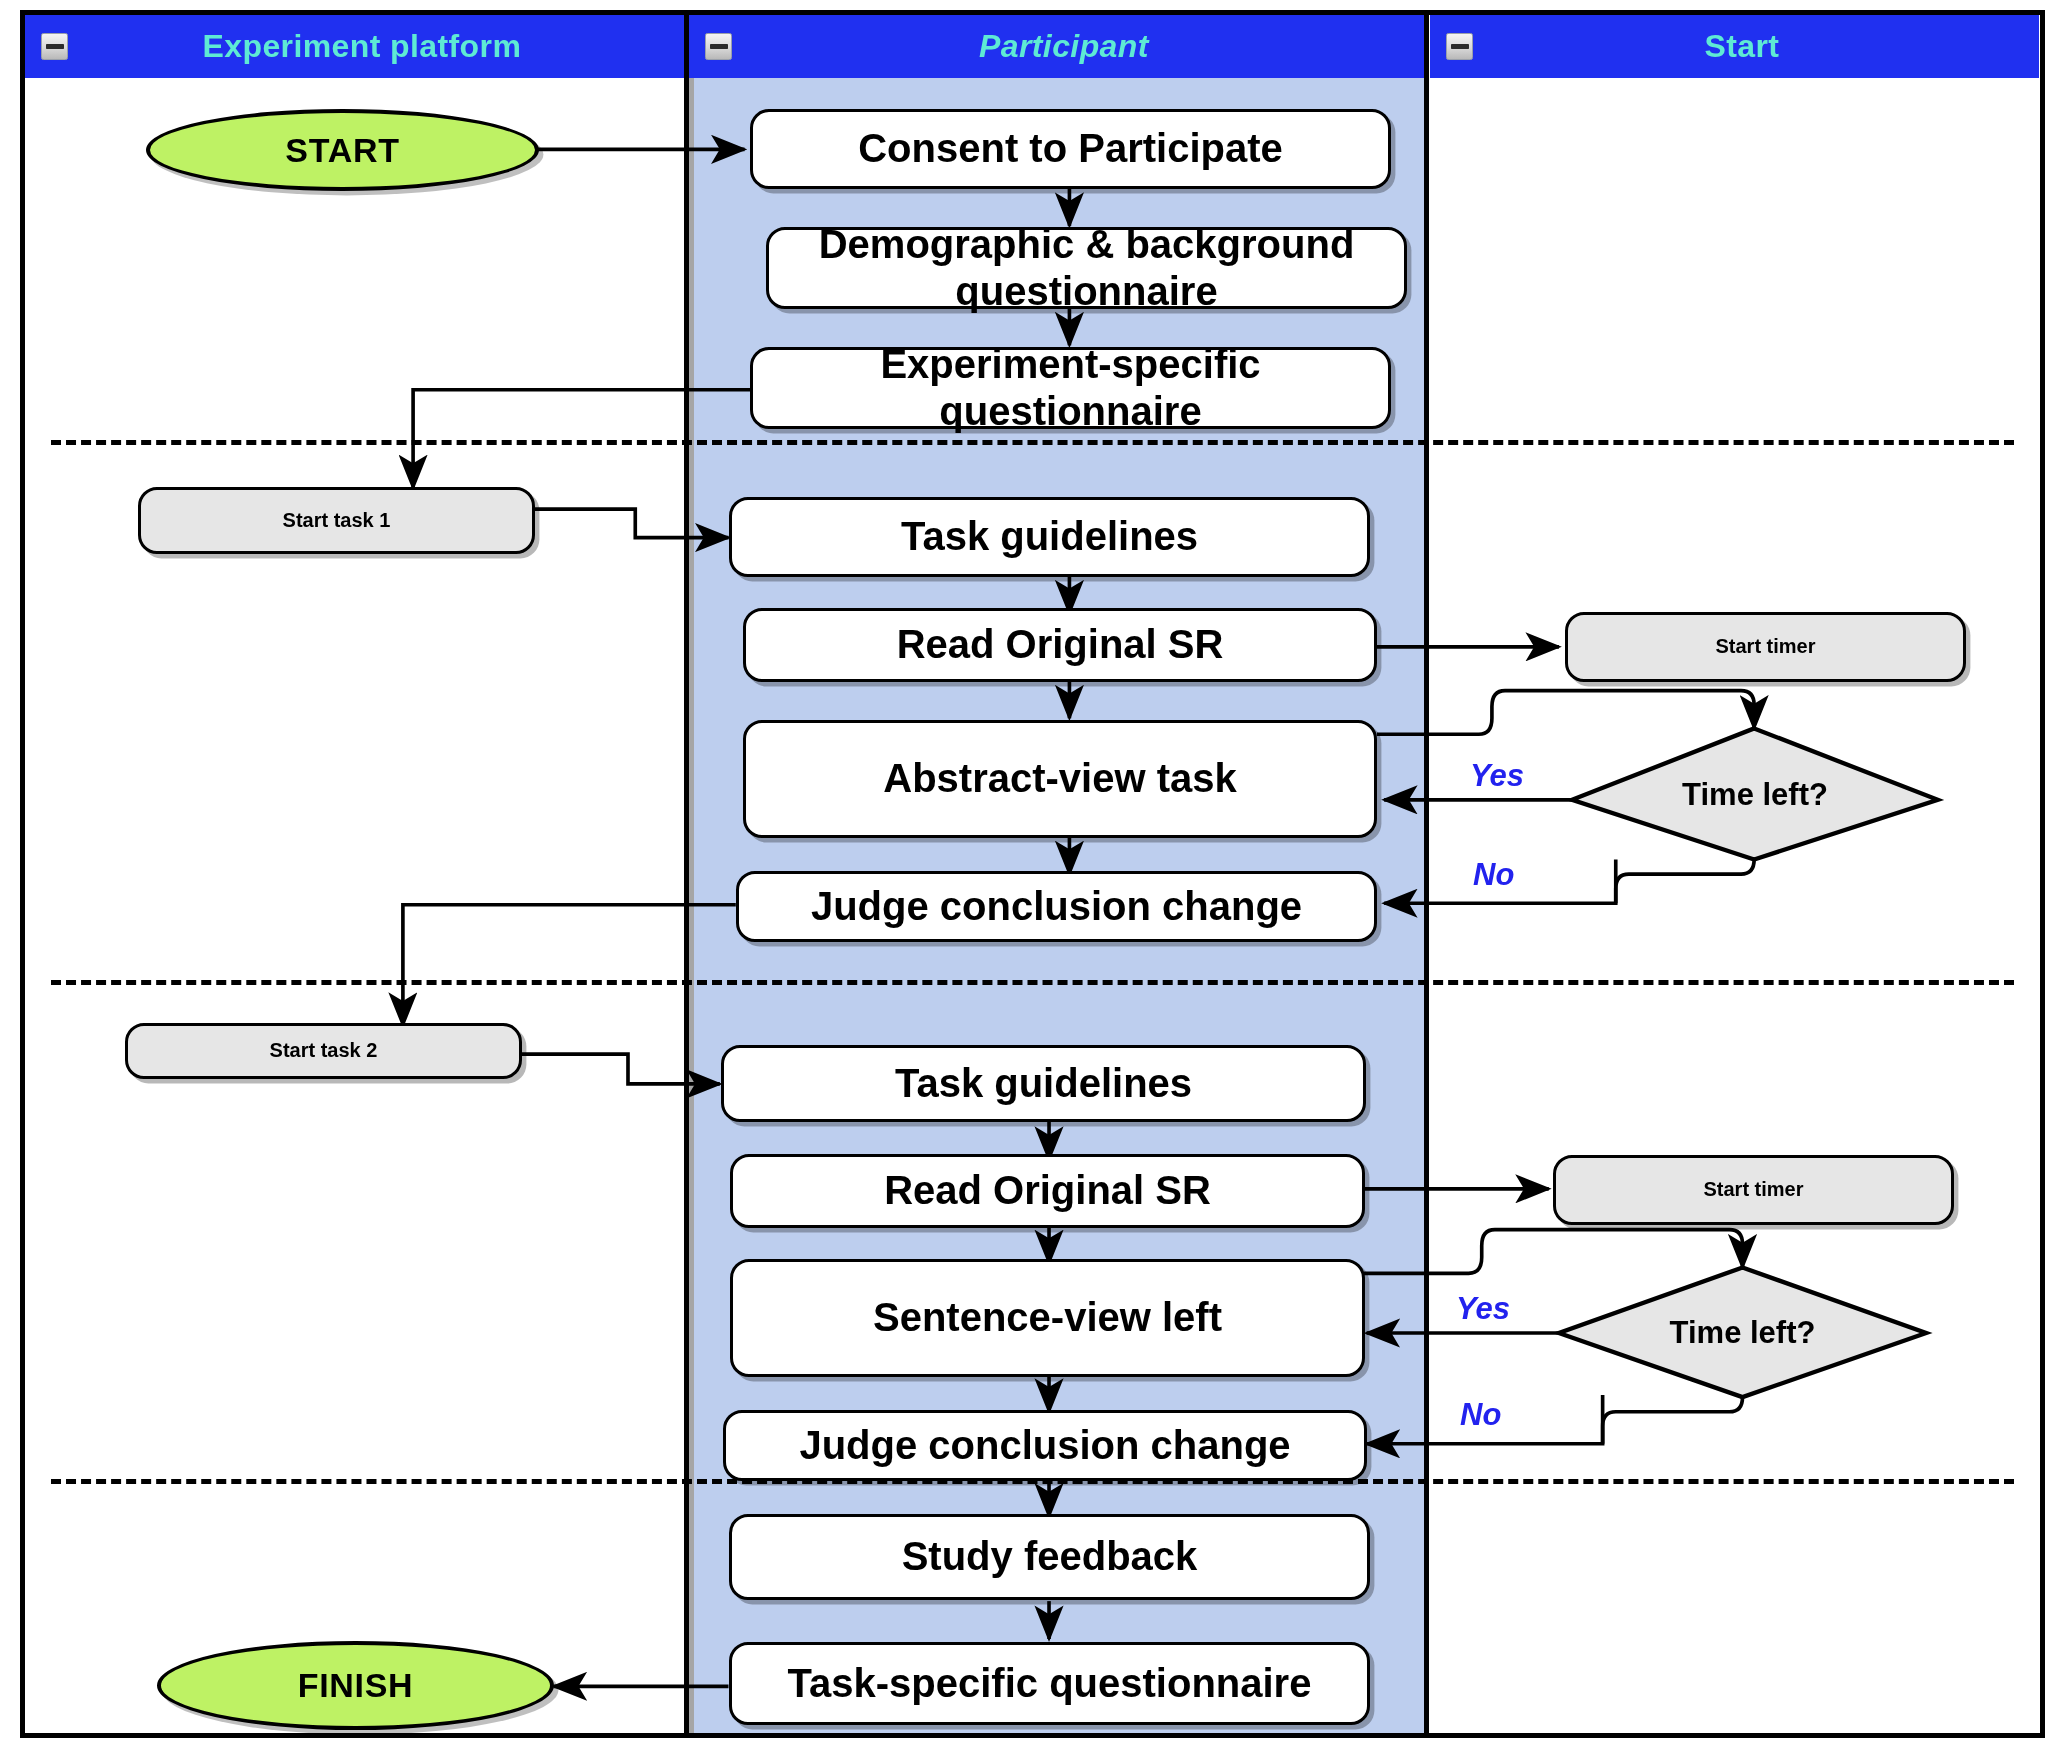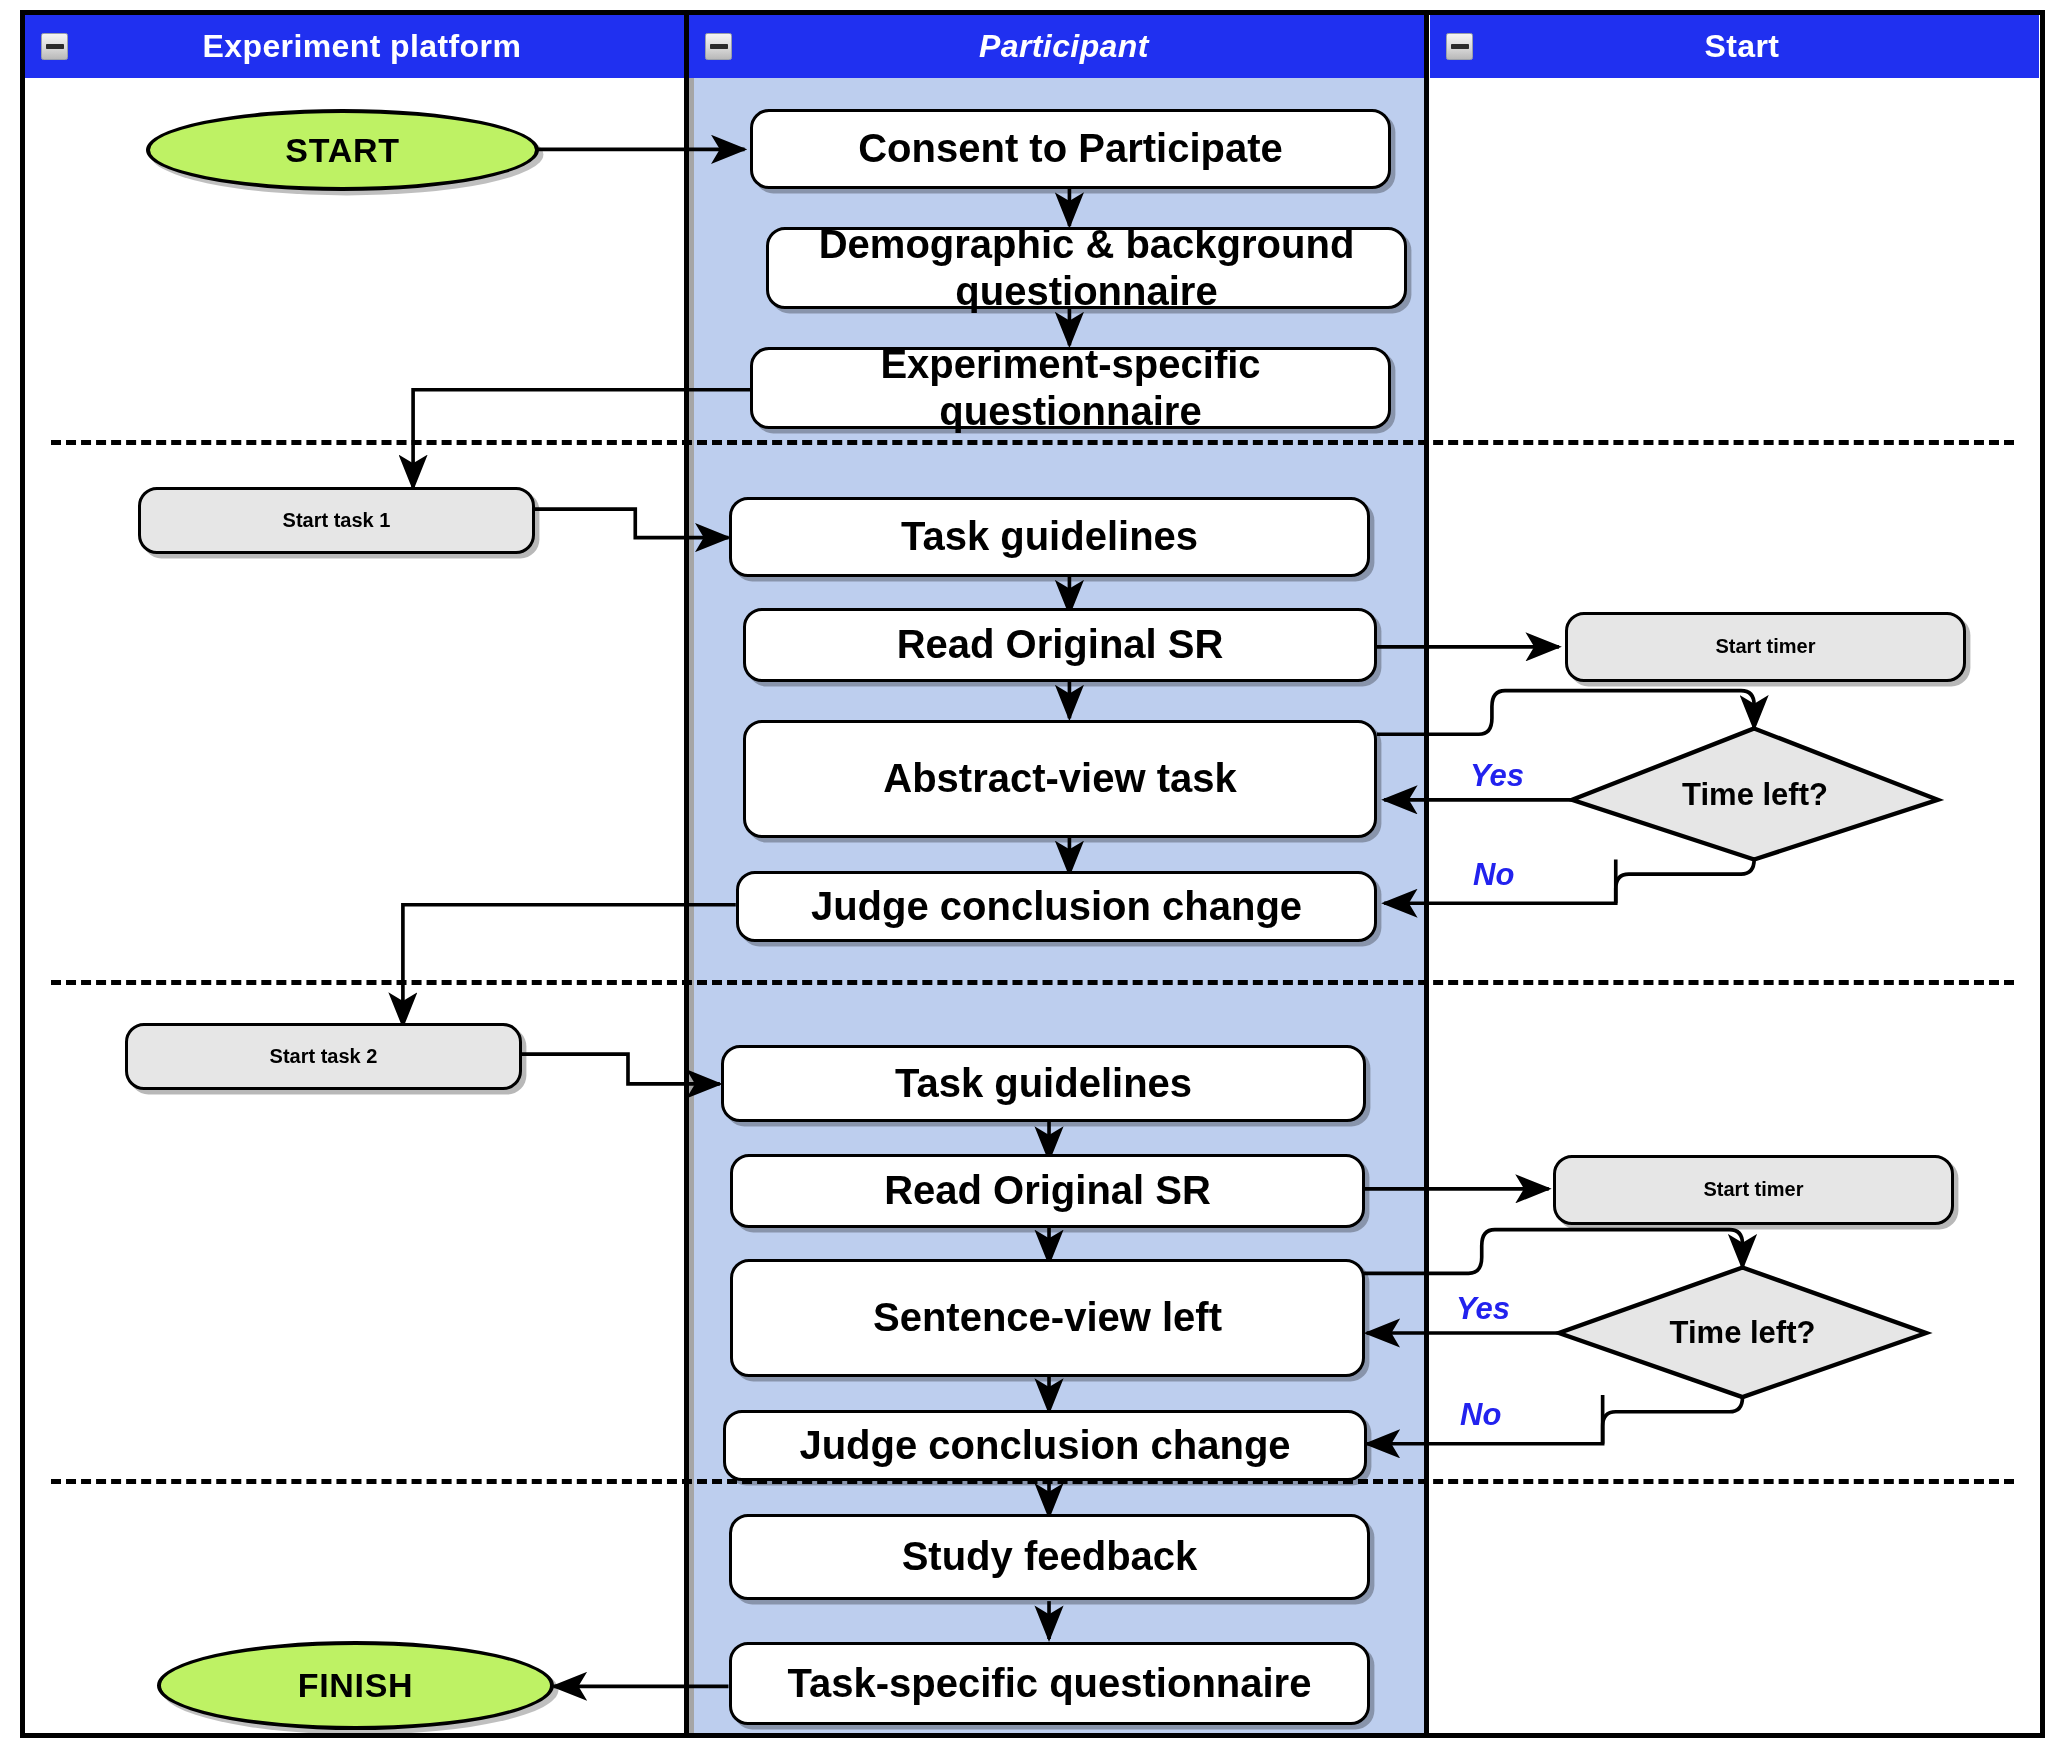--- a/index.html
+++ b/index.html
@@ -36,21 +36,21 @@
     background: #2030f0;
     box-sizing: border-box;
     border-right: 5.8px solid #000000;
     display: flex;
     align-items: center;
   }
   .lane-head.last { border-right: none; }
   .lane-title {
     flex: 1;
     text-align: center;
-    color: #ffffff;
+    color: #5eead4;
     font-size: 32px;
     font-weight: bold;
     letter-spacing: 0.4px;
     padding-right: 29px;
   }
   .collapse-icon {
     width: 25px;
     height: 25px;
     margin-left: 16px;
     border: 1.5px solid #9aa0aa;
@@ -300,21 +300,21 @@
     <span>Start timer</span>
   </div>
 
   <div class="node decision" style="left:1572px; top:729px; width:366px; height:133px;">
     <span class="decision-label">Time left?</span>
   </div>
 
   <div class="edge-label" style="left:1470px; top:758px;">Yes</div>
   <div class="edge-label" style="left:1473px; top:857px;">No</div>
 
-  <div class="node gray" style="left:125px; top:1023px; width:397px; height:67px;align-items:center;">
+  <div class="node gray" style="left:125px; top:1023px; width:397px; height:56px;align-items:center;">
     <span>Start task 2</span>
   </div>
 
   <div class="node process" style="left:721px; top:1045px; width:645px; height:77px;">
     <span>Task guidelines</span>
   </div>
 
   <div class="node process" style="left:730px; top:1154px; width:635px; height:74px;">
     <span>Read Original SR</span>
   </div>

